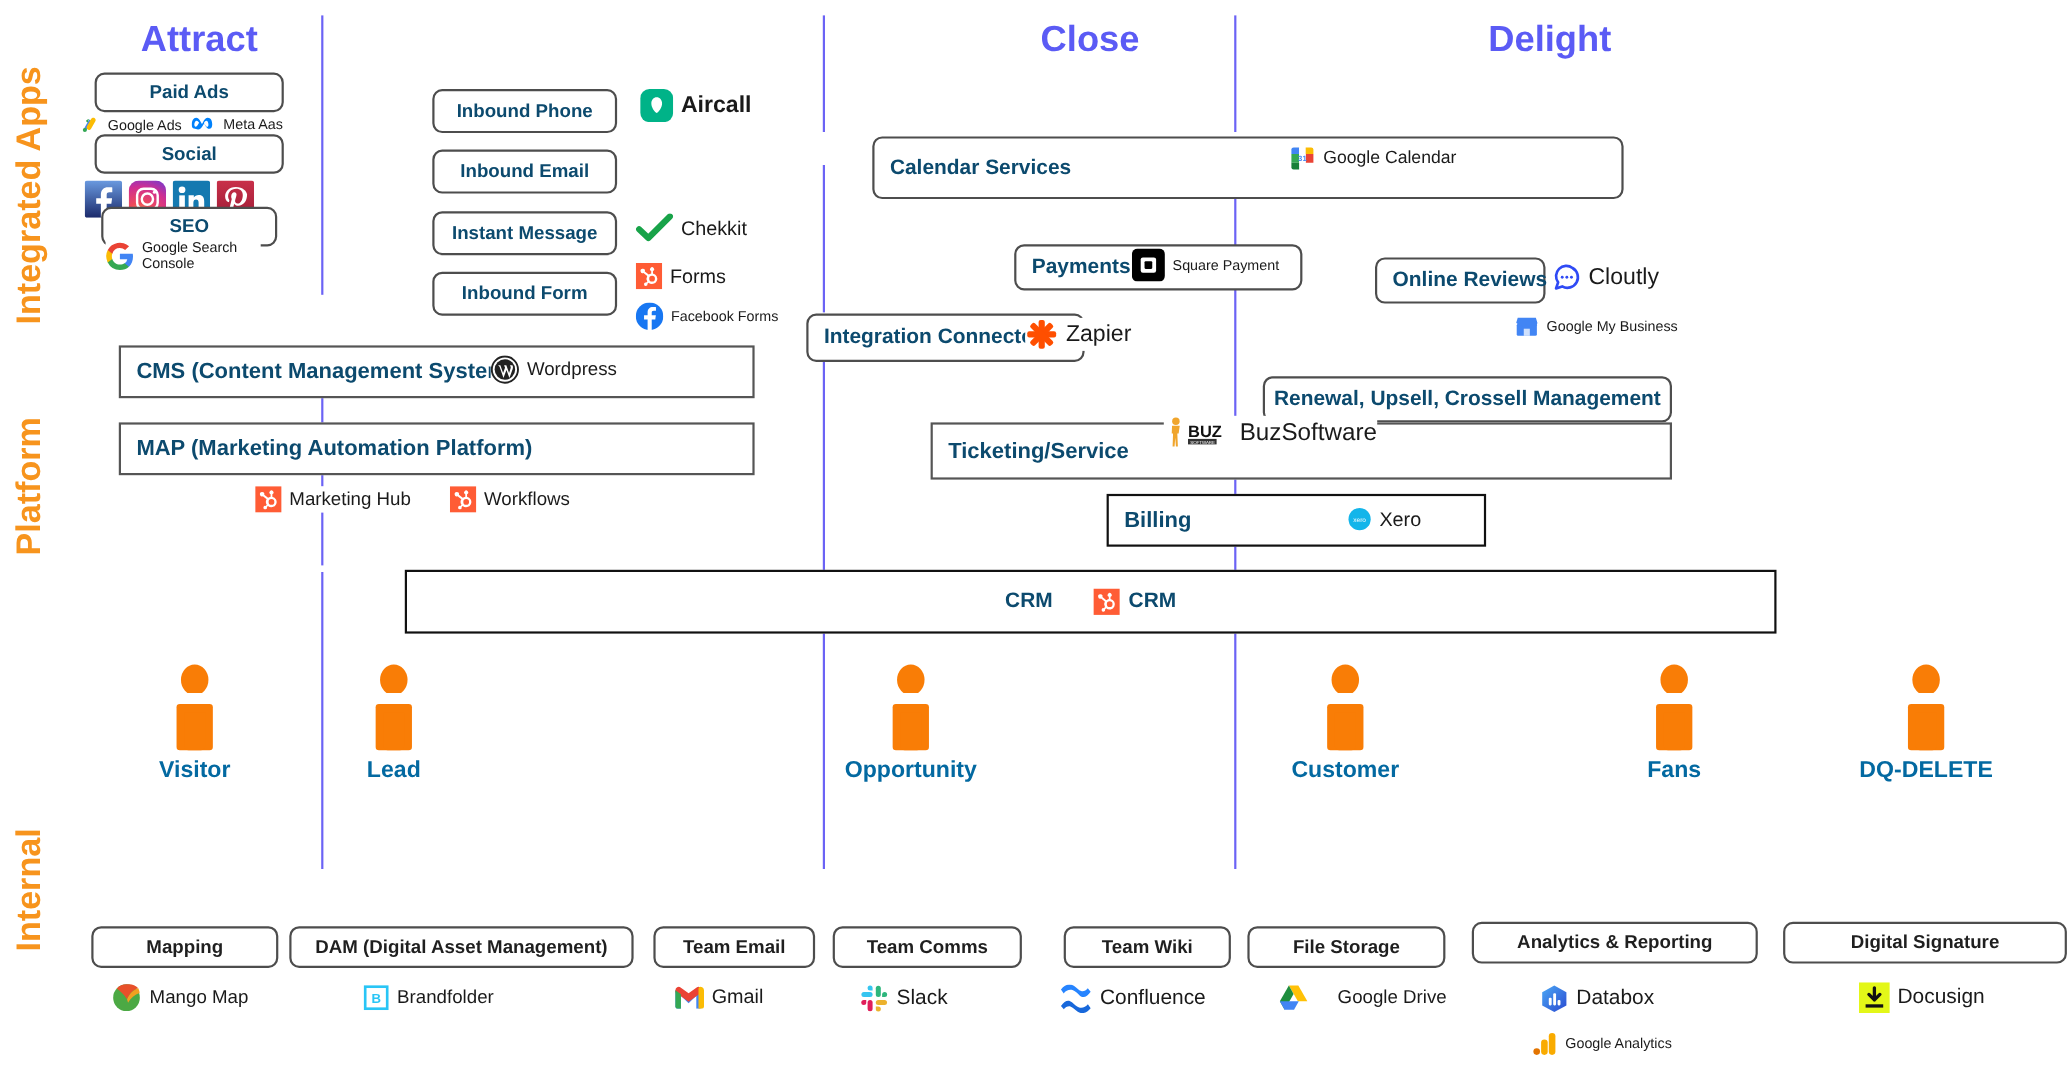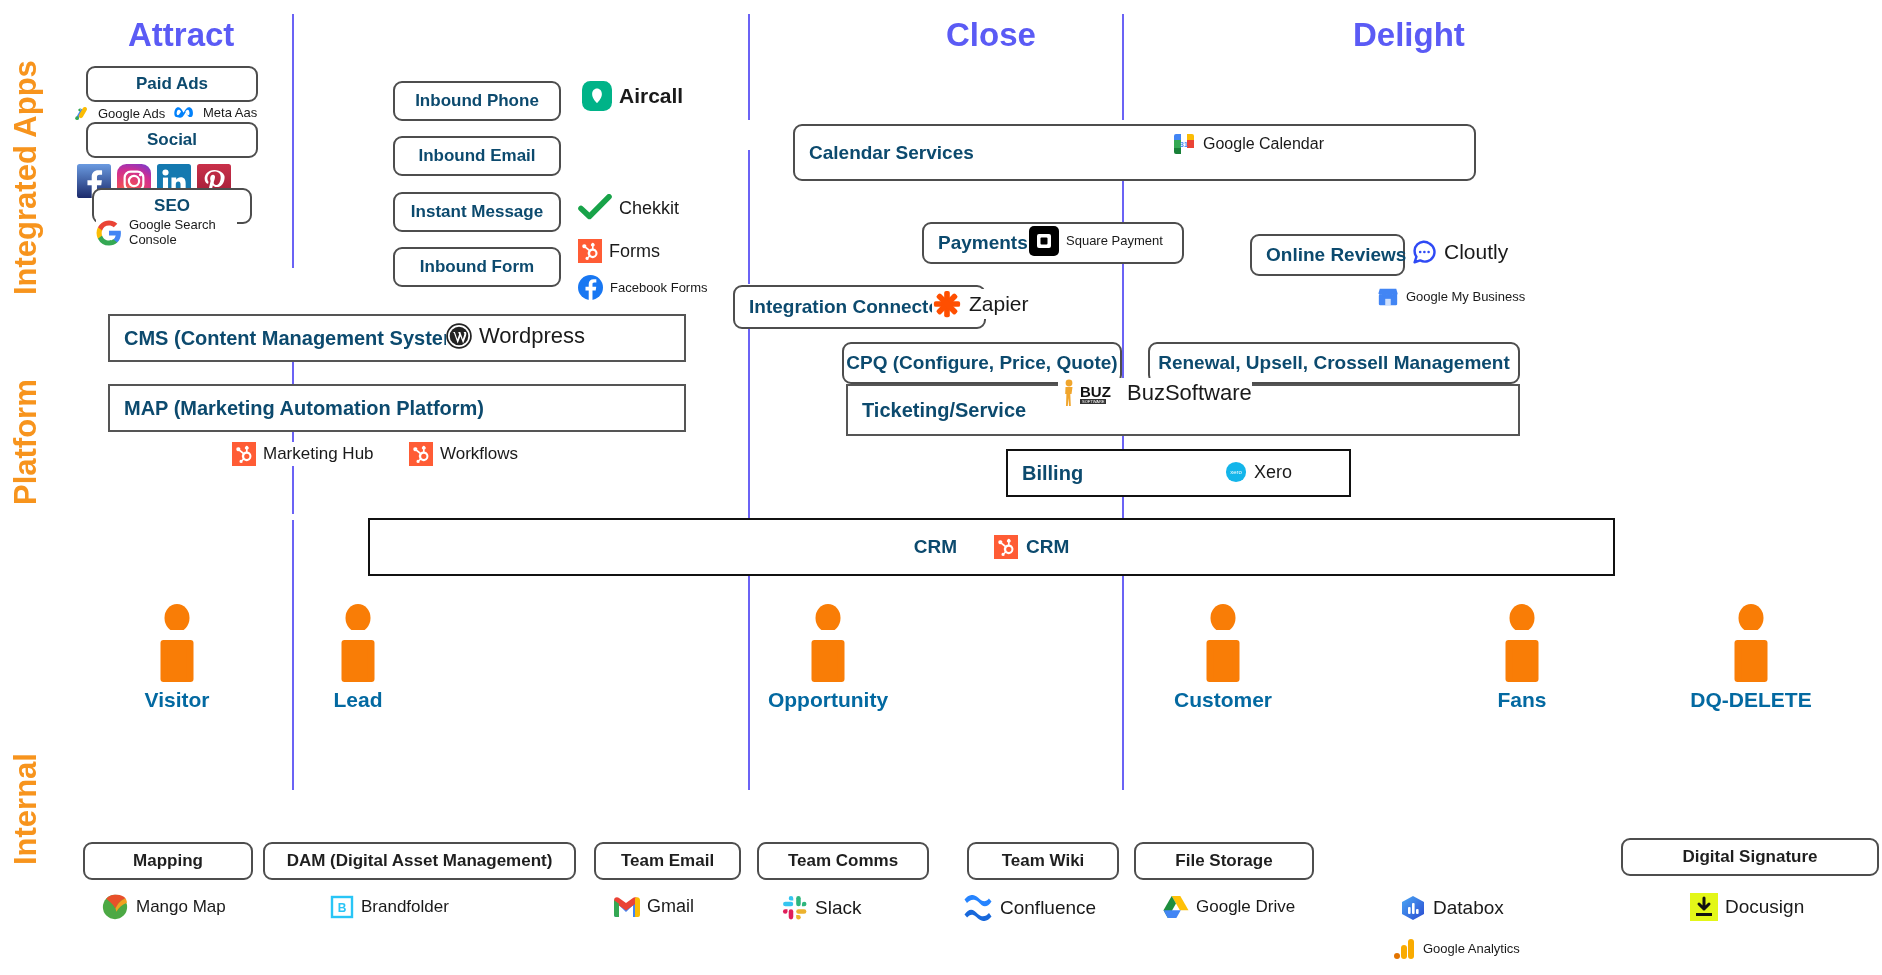--- a/index.html
+++ b/index.html
@@ -342,21 +342,21 @@
 
   <div class="box sq left" style="left:108px;top:314px;width:578px;height:48px;font-size:20px;">CMS (Content Management System)</div>
   <div class="vendor" style="left:446px;top:323px;">
     <span class="logo">
       <svg width="26" height="26" viewBox="0 0 24 24">
           <circle cx="12" cy="12" r="11" fill="none" stroke="#222" stroke-width="1.6"></circle>
           <circle cx="12" cy="12" r="8.6" fill="#222"></circle>
           <path d="M6 8.3h2.2l2.3 6.6 1.6-4.4-.8-2.2h1.9l2.3 6.6 1.3-4.1c.3-1-.1-1.8-.6-2.5h2.1c.6 1 .6 2.3.1 3.6l-2.6 7.1-2.5-6.7-2.5 6.7L7.6 9.9c-.3-.9-.8-1.4-1.6-1.6z" fill="#fff"></path>
         </svg>
     </span>
-    <span class="vname" style="font-size:22px;text-align:right;">Wordpress</span>
+    <span class="vname" style="font-size:17px;text-align:right;">Wordpress</span>
   </div>
 
   <div class="box sq left" style="left:108px;top:384px;width:578px;height:48px;font-size:20px;">MAP (Marketing Automation Platform)</div>
   <div class="vendor" style="left:232px;top:442px;">
     <span class="logo">
       <svg width="24" height="24" viewBox="0 0 24 24">
           <rect width="24" height="24" fill="#ff5c35"></rect>
           <path d="M15.6 9.6V7.4a1.8 1.8 0 1 0-1.6 0v2.2a4.9 4.9 0 0 0-2.3 1L8.2 7.8A2 2 0 1 0 7 9.1l3.4 2.7a4.8 4.8 0 0 0 .1 5.1l-1 1a1.6 1.6 0 1 0 1.1 1.1l1-1a4.8 4.8 0 1 0 3.9-8.4zm-.8 7.3a2.6 2.6 0 1 1 2.6-2.6 2.6 2.6 0 0 1-2.6 2.6z" fill="#fff"></path>
         </svg>
     </span>
@@ -365,21 +365,20 @@
   <div class="vendor" style="left:409px;top:442px;">
     <span class="logo">
       <svg width="24" height="24" viewBox="0 0 24 24">
           <rect width="24" height="24" fill="#ff5c35"></rect>
           <path d="M15.6 9.6V7.4a1.8 1.8 0 1 0-1.6 0v2.2a4.9 4.9 0 0 0-2.3 1L8.2 7.8A2 2 0 1 0 7 9.1l3.4 2.7a4.8 4.8 0 0 0 .1 5.1l-1 1a1.6 1.6 0 1 0 1.1 1.1l1-1a4.8 4.8 0 1 0 3.9-8.4zm-.8 7.3a2.6 2.6 0 1 1 2.6-2.6 2.6 2.6 0 0 1-2.6 2.6z" fill="#fff"></path>
         </svg>
     </span>
     <span class="vname" style="font-size:17px;">Workflows</span>
   </div>
 
-  <div class="box" style="left:842px;top:342px;width:280px;height:42px;font-size:19px;">CPQ (Configure, Price, Quote)</div>
   <div class="box" style="left:1148px;top:342px;width:372px;height:42px;font-size:19px;">Renewal, Upsell, Crossell Management</div>
 
   <div class="box sq left" style="left:846px;top:384px;width:674px;height:52px;font-size:20px;">Ticketing/Service</div>
   <div class="vendor" style="left:1058px;top:378px;">
     <span class="logo">
       <svg width="62" height="30" viewBox="0 0 62 30">
           <circle cx="11" cy="5" r="3.4" fill="#f0a52c"></circle>
           <path d="M7.5 9h7l-1 7h-1.2l.5 12h-1.8l-.6-8-.6 8H8l.4-12H7.2z" fill="#f0a52c"></path>
           <text x="22" y="19" font-size="15" font-weight="bold" fill="#111" font-family="Liberation Sans, sans-serif">BUZ</text>
           <rect x="22" y="21" width="26" height="5" fill="#333"></rect>
@@ -534,23 +533,24 @@
 
   <div class="ibox" style="left:1134px;top:842px;width:180px;height:38px;">File Storage</div>
   <div class="vendor" style="left:1163px;top:895px;">
     <span class="logo">
       <svg width="26" height="24" viewBox="0 0 26 24">
           <path d="M8.7 1h8.6l8.2 14.2h-8.6z" fill="#ffc107"></path>
           <path d="M8.7 1 .5 15.2 4.8 23 13 8.6z" fill="#1e8e3e"></path>
           <path d="M.5 15.2h17.2L13.4 23H4.8z" fill="#4285f4"></path>
         </svg>
     </span>
-    <span class="vname" style="font-size:17px;">Google Drive</span>
-  </div>
-
+    <span class="vname" style="font-size:17px;margin-left:20px;">Google Drive</span>
+  </div>
+
+  <div class="ibox" style="left:1338px;top:838px;width:260px;height:38px;">Analytics &amp; Reporting</div>
   <div class="vendor" style="left:1400px;top:895px;">
     <span class="logo">
       <svg width="26" height="26" viewBox="0 0 26 26">
           <defs>
             <linearGradient id="dbx" x1="0" y1="0" x2="1" y2="1">
               <stop offset="0" stop-color="#4ba8f5"></stop>
               <stop offset="1" stop-color="#2a4ad1"></stop>
             </linearGradient>
           </defs>
           <path d="M13 1 24 7v12l-11 6L2 19V7z" fill="url(#dbx)"></path>

